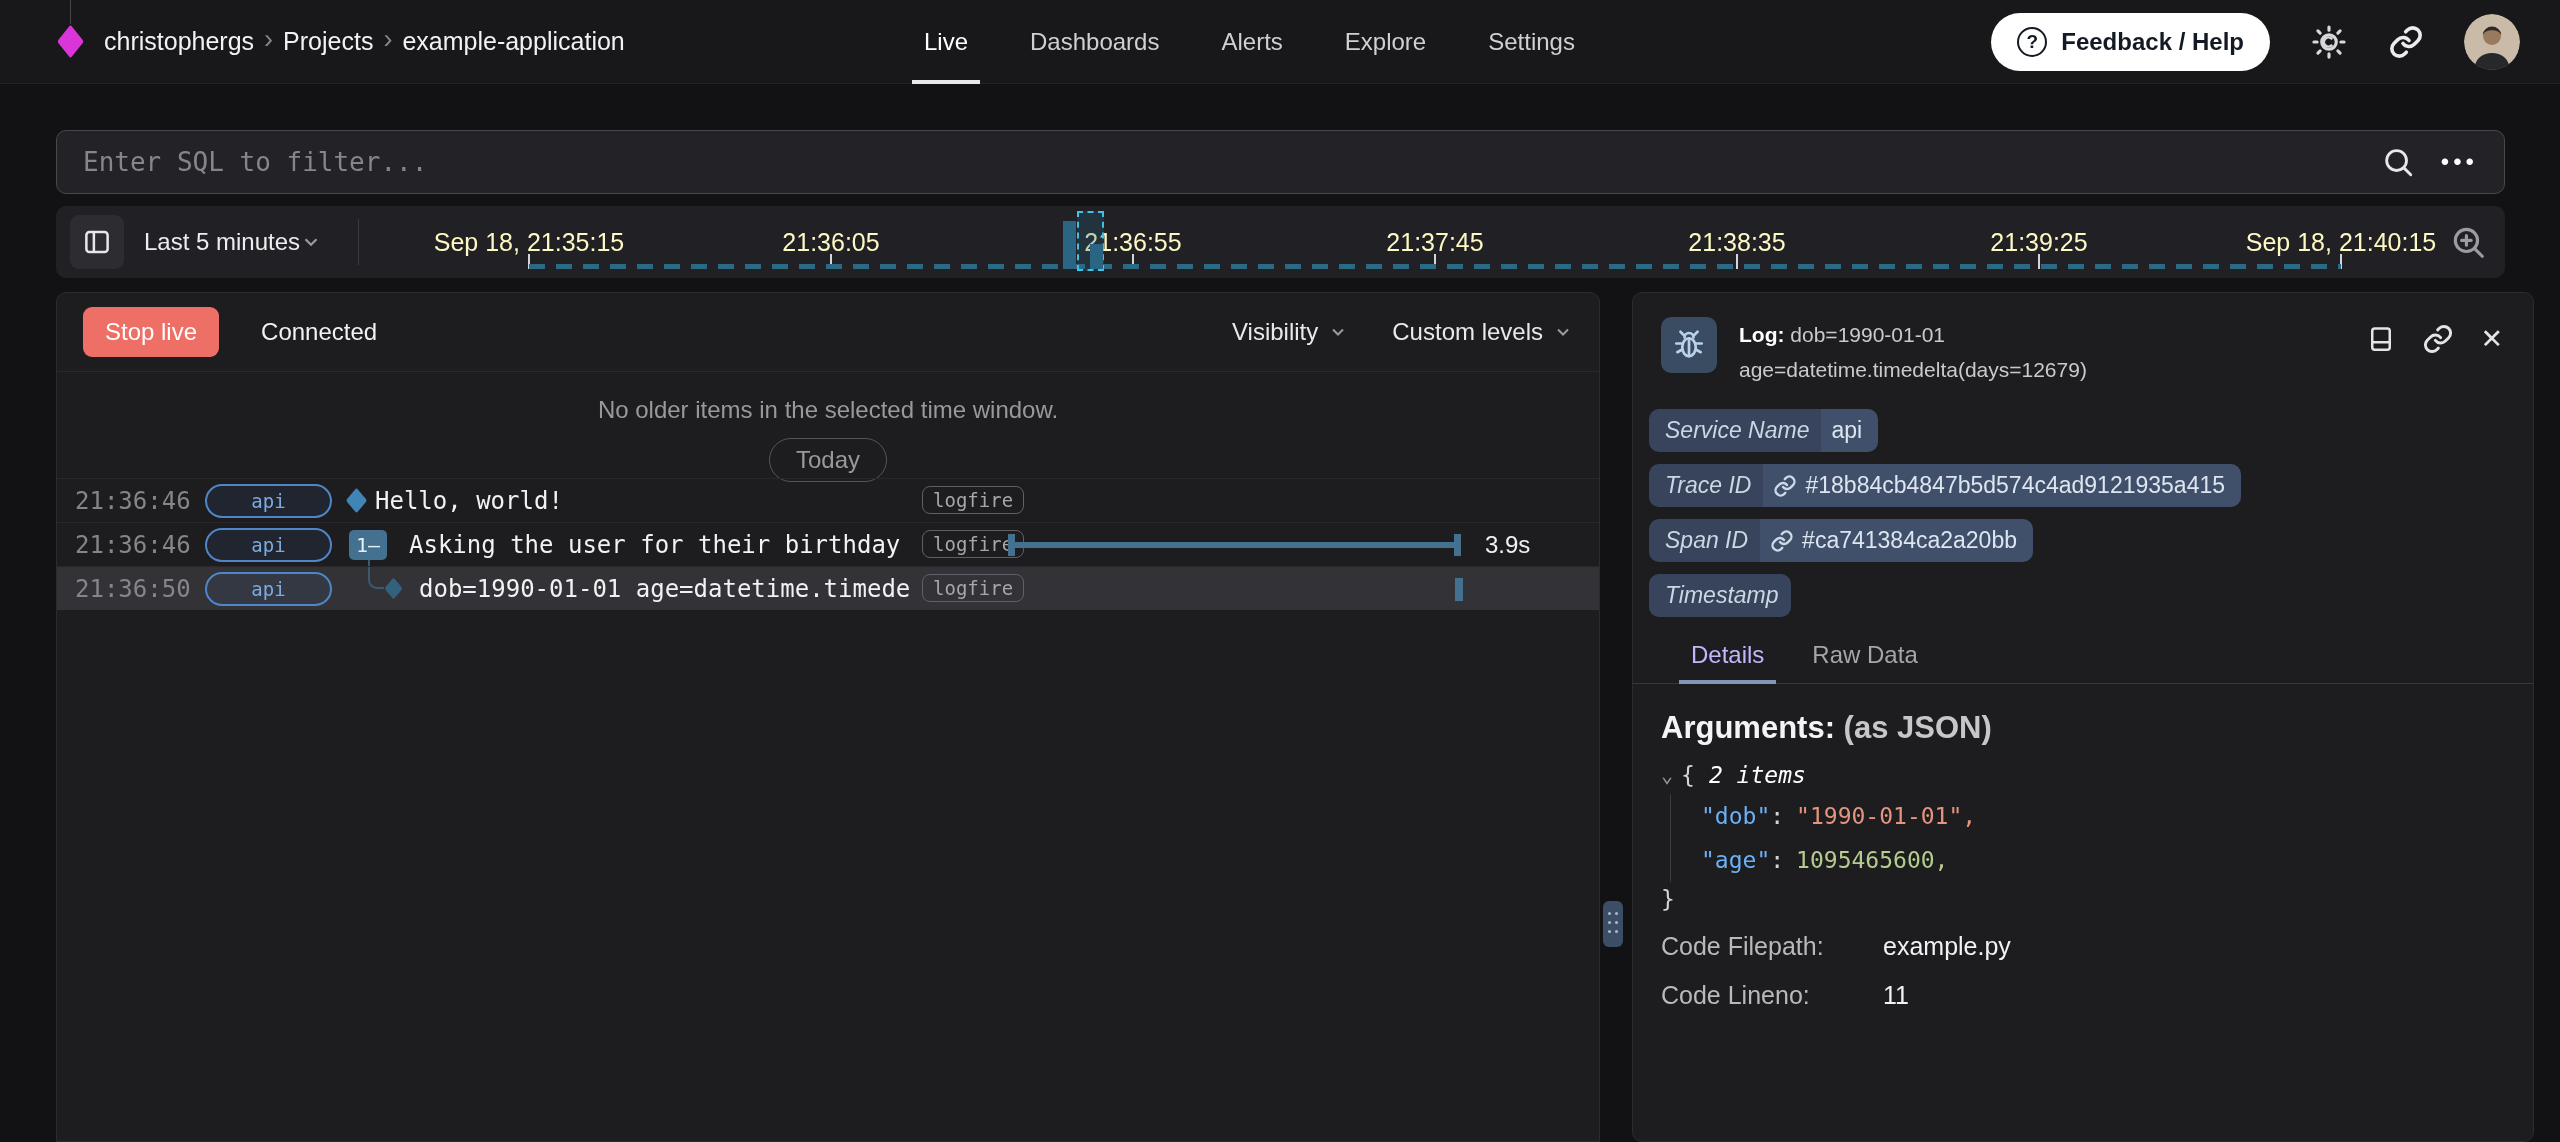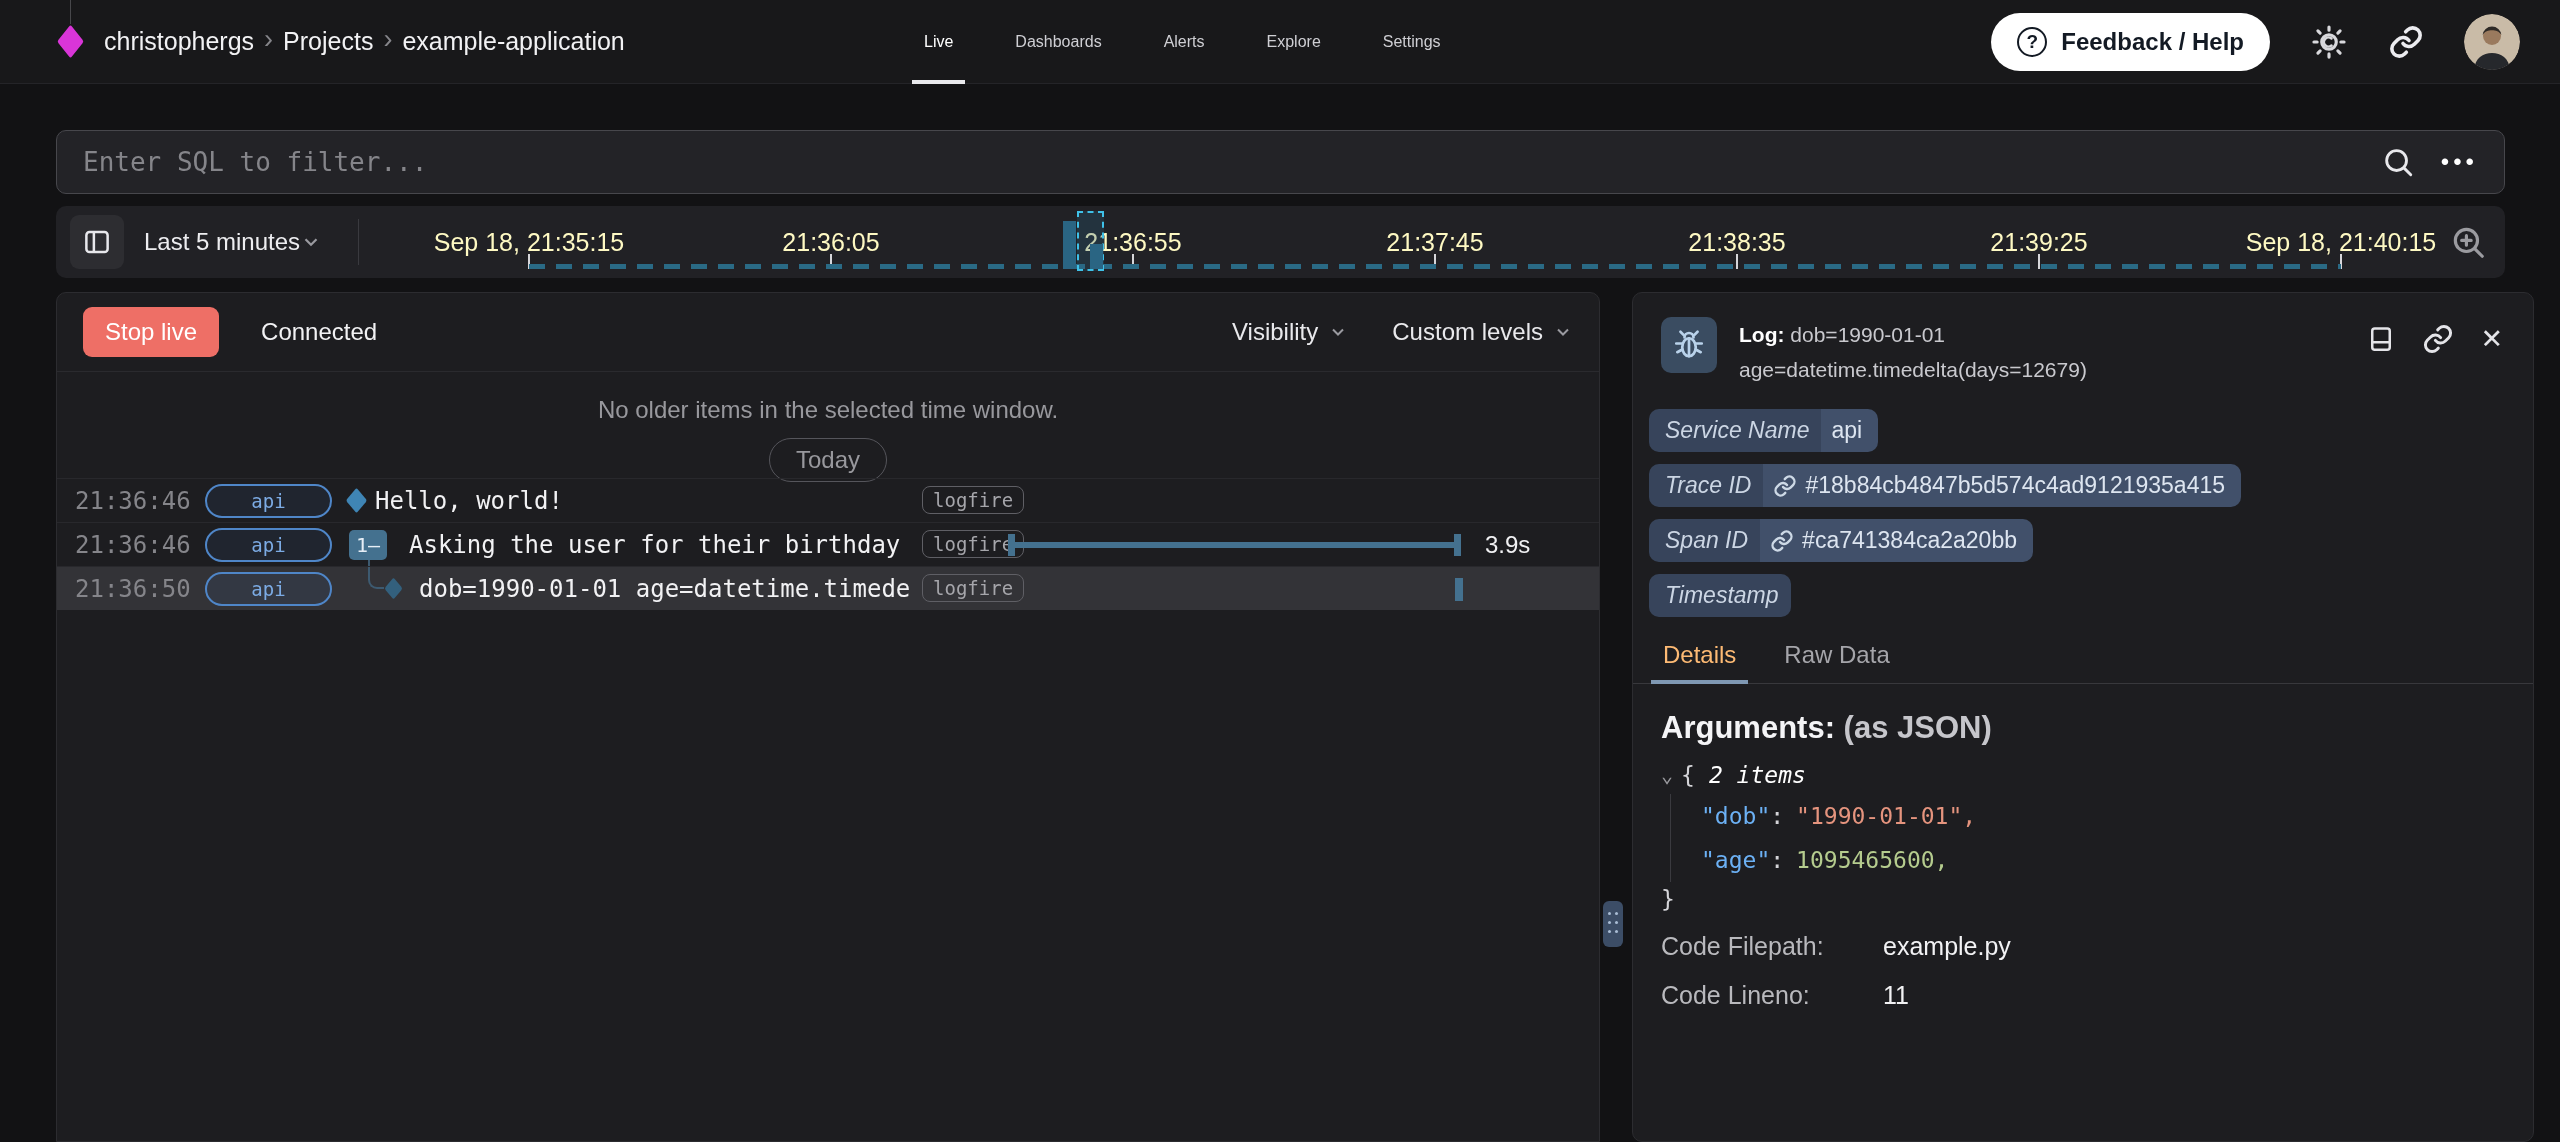--- a/index.html
+++ b/index.html
@@ -12,21 +12,21 @@
     padding:0 40px 0 56px; }
   .brand { display:flex; align-items:center; gap:20px; }
   .logo-wrap { position:relative; width:28px; height:84px; display:flex; align-items:center; justify-content:center; }
   .logo-line { position:absolute; top:0; left:50%; width:1px; height:24px; background:#47474b; }
   .logo-diamond { width:19px; height:19px; background:#d935d8; border-radius:2px;
     transform:scaleY(1.25) rotate(45deg); }
   .crumbs { display:flex; align-items:center; gap:10px; font-size:25px; color:#f2f2f4; }
   .crumb { cursor:pointer; }
   .crumb-sep { color:#85858a; font-size:27px; padding-bottom:4px; }
   .nav-tabs { position:absolute; left:920px; top:0; height:84px; display:flex; gap:54px; }
-  .nav-tab { position:relative; display:flex; align-items:center; font-size:16px; color:#cfcfd4; padding:12px 4px; cursor:pointer; }
+  .nav-tab { position:relative; display:flex; align-items:center; font-size:24px; color:#cfcfd4; padding:12px 4px; cursor:pointer; }
   .nav-tab.active { color:#ffffff; }
   .nav-tab.active::after { content:""; position:absolute; left:-8px; right:-8px; bottom:0; height:4px; background:#e9e9ec; }
   .top-right { position:absolute; right:40px; top:0; height:84px; display:flex; align-items:center; gap:40px; }
   .feedback-btn { display:flex; align-items:center; gap:14px; background:#ffffff; color:#131a24;
     font-size:24px; font-weight:600; padding:0 26px; height:58px; border-radius:29px; border:none; cursor:pointer;
     font-family:"Liberation Sans",sans-serif; }
   .q-circle { width:30px; height:30px; border:2.5px solid #131a24; border-radius:50%;
     display:flex; align-items:center; justify-content:center; font-size:19px; font-weight:700; }
   .icon-btn { background:none; border:none; cursor:pointer; display:flex; align-items:center; }
   .avatar { width:56px; height:56px; border-radius:50%; overflow:hidden; }
@@ -117,21 +117,21 @@
   .dp-title b { color:#ffffff; font-weight:700; }
   .dp-actions { margin-left:auto; display:flex; gap:26px; align-items:center; height:40px; padding-top:4px; }
   .close-x { font-size:27px; color:#e4e4e8; cursor:pointer; line-height:1; }
   .meta { padding:22px 28px 0 16px; }
   .pill { display:flex; width:max-content; align-items:center; background:#41506a; border-radius:10px;
     margin-bottom:12px; font-size:23px; color:#dde5f0; overflow:hidden; cursor:pointer; }
   .pill-label { font-style:italic; padding:8px 12px 8px 16px; color:#ccd6e4; background:rgba(0,0,0,0.14); }
   .pill-val { padding:8px 16px 8px 10px; display:flex; align-items:center; gap:8px; }
   .tabs { display:flex; gap:44px; padding:0 28px; margin-top:14px; border-bottom:1px solid #38383c; }
   .tab { position:relative; font-size:24px; padding:10px 2px 14px; color:#a5a5aa; cursor:pointer; }
-  .tab.active { color:#fdba74; }
+  .tab.active { color:#c4b5fd;margin-left:28px; }
   .tab.active::after { content:""; position:absolute; left:-10px; right:-10px; bottom:-1px; height:4px; background:#7f98b3; }
   .dp-content { padding:26px 30px 0 28px; }
   .args-h { font-size:31px; font-weight:700; color:#f4f4f6; }
   .args-h .sub { color:#c6c6cb; }
   .json { margin-top:16px; font-family:"DejaVu Sans Mono",monospace; font-size:23px; color:#d4d4d8; }
   .json-line1 { display:flex; align-items:center; }
   .caret { color:#9a9a9f; font-size:20px; margin-right:8px; cursor:pointer; }
   .items-hint { font-style:italic; color:#ffffff; margin-left:14px; }
   .json-body { margin-left:9px; border-left:1px solid #3a3a3f; padding-left:30px; margin-top:6px; }
   .json-row { line-height:44px; white-space:nowrap; }

